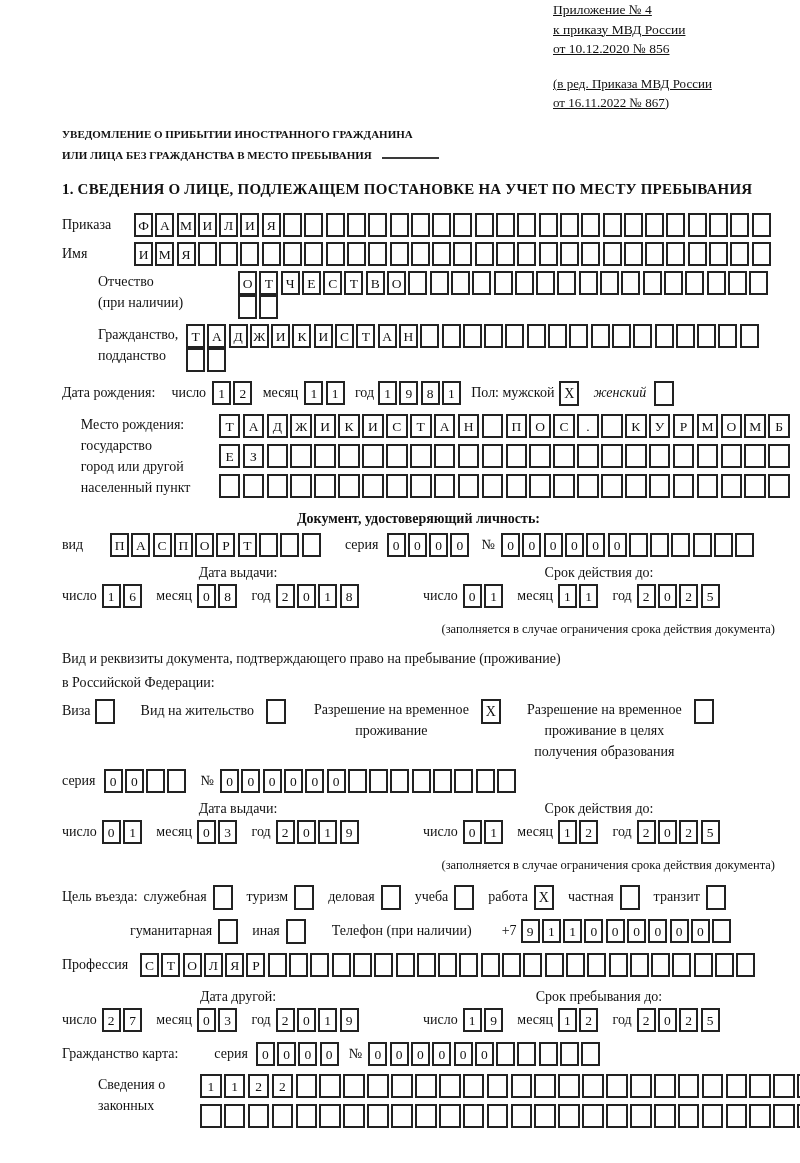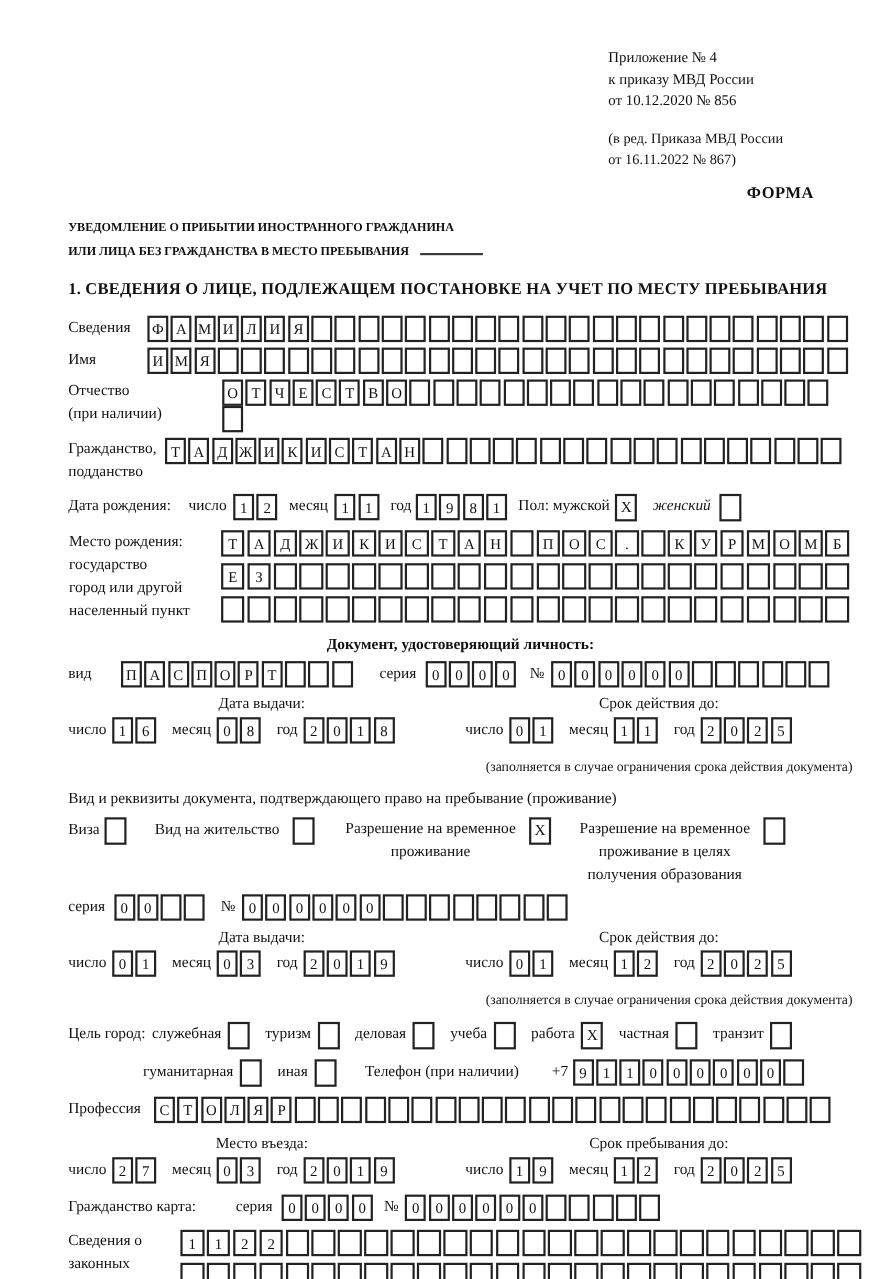--- a/index.html
+++ b/index.html
@@ -3,32 +3,32 @@
 <meta charset="utf-8">
 <style>
   html,body{margin:0;padding:0;}
   body{
     width:800px;height:1163px;background:#ffffff;color:#111;
     font-family:"Liberation Serif","DejaVu Serif",serif;
     font-size:14px;position:relative;overflow:hidden;
   }
   .page{padding:0 25px 0 62px;}
   
-  .hdr{display:flex;justify-content:flex-end;padding-top:42px;padding-right:32px;}
+  .hdr{display:flex;justify-content:flex-end;padding-right:32px;text-decoration:underline;}
   .hdr-block{width:190px;font-size:13.5px;line-height:1.45;text-align:left;}
   .hdr-block .edition{margin-top:16px;font-size:13px;}
   .forma{text-align:right;padding-right:35px;font-weight:bold;font-size:15px;margin-top:14px;letter-spacing:.5px;}
   
   .title{text-align:left;font-weight:bold;font-size:11px;line-height:1.5;margin-top:14px;}
   .blank{display:inline-block;width:57px;border-bottom:2.5px solid #3a3a3a;height:14px;margin-left:10px;}
   .sec-heading{font-weight:bold;font-size:15px;margin:18px 0 0 0;letter-spacing:.2px;}
   
   .row{display:flex;align-items:flex-start;margin-top:5px;}
   .lbl{flex:none;line-height:23px;}
-  .lbl2{line-height:21px;}
+  .lbl2{line-height:21px;margin-left:36px;}
   .cell{
     display:inline-block;box-sizing:border-box;width:19px;height:24px;
     border:2px solid #222;margin-right:2.3px;text-align:center;
     line-height:21px;font-size:13.5px;vertical-align:top;background:#fff;
   }
   .cell.wide{width:21.6px;}
   .chk{
     display:inline-block;box-sizing:border-box;width:20px;height:25px;
     border:2px solid #222;text-align:center;line-height:22px;font-size:14px;
     vertical-align:top;background:#fff;flex:none;
@@ -62,31 +62,30 @@
     <div class="hdr-block">
       <div>Приложение № 4</div>
       <div>к приказу МВД России</div>
       <div>от 10.12.2020 № 856</div>
       <div class="edition">
         <div>(в ред. Приказа МВД России</div>
         <div>от 16.11.2022 № 867)</div>
       </div>
     </div>
   </div>
-  <div class="forma">ФОРМА</div>
 
   <div class="title">
     <div>УВЕДОМЛЕНИЕ О ПРИБЫТИИ ИНОСТРАННОГО ГРАЖДАНИНА</div>
     <div><span>ИЛИ ЛИЦА БЕЗ ГРАЖДАНСТВА В МЕСТО ПРЕБЫВАНИЯ</span><span class="blank"></span></div>
   </div>
 
   <div class="sec-heading">1. СВЕДЕНИЯ О ЛИЦЕ, ПОДЛЕЖАЩЕМ ПОСТАНОВКЕ НА УЧЕТ ПО МЕСТУ ПРЕБЫВАНИЯ</div>
 
   <div class="row" style="margin-top:15px;">
-    <span class="lbl w72">Сведения</span>
+    <span class="lbl w72">Приказа</span>
     <span><span class="cell">Ф</span><span class="cell">А</span><span class="cell">М</span><span class="cell">И</span><span class="cell">Л</span><span class="cell">И</span><span class="cell">Я</span><span class="cell"></span><span class="cell"></span><span class="cell"></span><span class="cell"></span><span class="cell"></span><span class="cell"></span><span class="cell"></span><span class="cell"></span><span class="cell"></span><span class="cell"></span><span class="cell"></span><span class="cell"></span><span class="cell"></span><span class="cell"></span><span class="cell"></span><span class="cell"></span><span class="cell"></span><span class="cell"></span><span class="cell"></span><span class="cell"></span><span class="cell"></span><span class="cell"></span><span class="cell"></span></span>
   </div>
 
   <div class="row">
     <span class="lbl w72">Имя</span>
     <span><span class="cell">И</span><span class="cell">М</span><span class="cell">Я</span><span class="cell"></span><span class="cell"></span><span class="cell"></span><span class="cell"></span><span class="cell"></span><span class="cell"></span><span class="cell"></span><span class="cell"></span><span class="cell"></span><span class="cell"></span><span class="cell"></span><span class="cell"></span><span class="cell"></span><span class="cell"></span><span class="cell"></span><span class="cell"></span><span class="cell"></span><span class="cell"></span><span class="cell"></span><span class="cell"></span><span class="cell"></span><span class="cell"></span><span class="cell"></span><span class="cell"></span><span class="cell"></span><span class="cell"></span><span class="cell"></span></span>
   </div>
 
   <div class="row">
     <span class="lbl lbl2 w140">
@@ -168,20 +167,21 @@
           <span class="gap"></span>
         <span class="dl">год</span>
         <span><span class="cell">2</span><span class="cell">0</span><span class="cell">2</span><span class="cell">5</span></span>
       </div>
     </div>
   </div>
   <div class="note">(заполняется в случае ограничения срока действия документа)</div>
 
   <div class="para">
     <div>Вид и реквизиты документа, подтверждающего право на пребывание (проживание)</div>
+    <div>в Российской Федерации:</div>
   </div>
 
   <div class="permits">
     <span class="lbl" style="margin-right:4px;">Виза</span>
     <span class="chk"></span>
     <span class="lbl" style="margin:0 12px 0 26px;">Вид на жительство</span>
     <span class="chk"></span>
     <span class="opt-label" style="margin:0 12px 0 28px;">
       <span>Разрешение на временное</span><br>
       <span>проживание</span>
@@ -226,21 +226,21 @@
         <span><span class="cell">1</span><span class="cell">2</span></span>
           <span class="gap"></span>
         <span class="dl">год</span>
         <span><span class="cell">2</span><span class="cell">0</span><span class="cell">2</span><span class="cell">5</span></span>
       </div>
     </div>
   </div>
   <div class="note">(заполняется в случае ограничения срока действия документа)</div>
 
   <div class="purpose-row">
-    <span class="pl">Цель город:</span>
+    <span class="pl">Цель въезда:</span>
     <span class="pl">служебная</span>
     <span class="chk"></span>
     <span class="pl ml">туризм</span>
     <span class="chk"></span>
     <span class="pl ml">деловая</span>
     <span class="chk"></span>
     <span class="pl ml">учеба</span>
     <span class="chk"></span>
     <span class="pl ml">работа</span>
     <span class="chk">X</span>
@@ -260,21 +260,21 @@
     <span><span class="cell">9</span><span class="cell">1</span><span class="cell">1</span><span class="cell">0</span><span class="cell">0</span><span class="cell">0</span><span class="cell">0</span><span class="cell">0</span><span class="cell">0</span><span class="cell"></span></span>
   </div>
 
   <div class="row" style="margin-top:9px;">
     <span class="lbl w72" style="margin-right:6px;">Профессия</span>
     <span><span class="cell">С</span><span class="cell">Т</span><span class="cell">О</span><span class="cell">Л</span><span class="cell">Я</span><span class="cell">Р</span><span class="cell"></span><span class="cell"></span><span class="cell"></span><span class="cell"></span><span class="cell"></span><span class="cell"></span><span class="cell"></span><span class="cell"></span><span class="cell"></span><span class="cell"></span><span class="cell"></span><span class="cell"></span><span class="cell"></span><span class="cell"></span><span class="cell"></span><span class="cell"></span><span class="cell"></span><span class="cell"></span><span class="cell"></span><span class="cell"></span><span class="cell"></span><span class="cell"></span><span class="cell"></span></span>
   </div>
 
   <div class="datepair" style="margin-top:12px;">
     <div class="dcol1">
-      <div class="dhead">Место въезда:</div>
+      <div class="dhead">Дата другой:</div>
       <div class="dgroup">
         <span class="dl">число</span>
         <span><span class="cell">2</span><span class="cell">7</span></span>
           <span class="gap"></span>
         <span class="dl">месяц</span>
         <span><span class="cell">0</span><span class="cell">3</span></span>
           <span class="gap"></span>
         <span class="dl">год</span>
         <span><span class="cell">2</span><span class="cell">0</span><span class="cell">1</span><span class="cell">9</span></span>
       </div>

